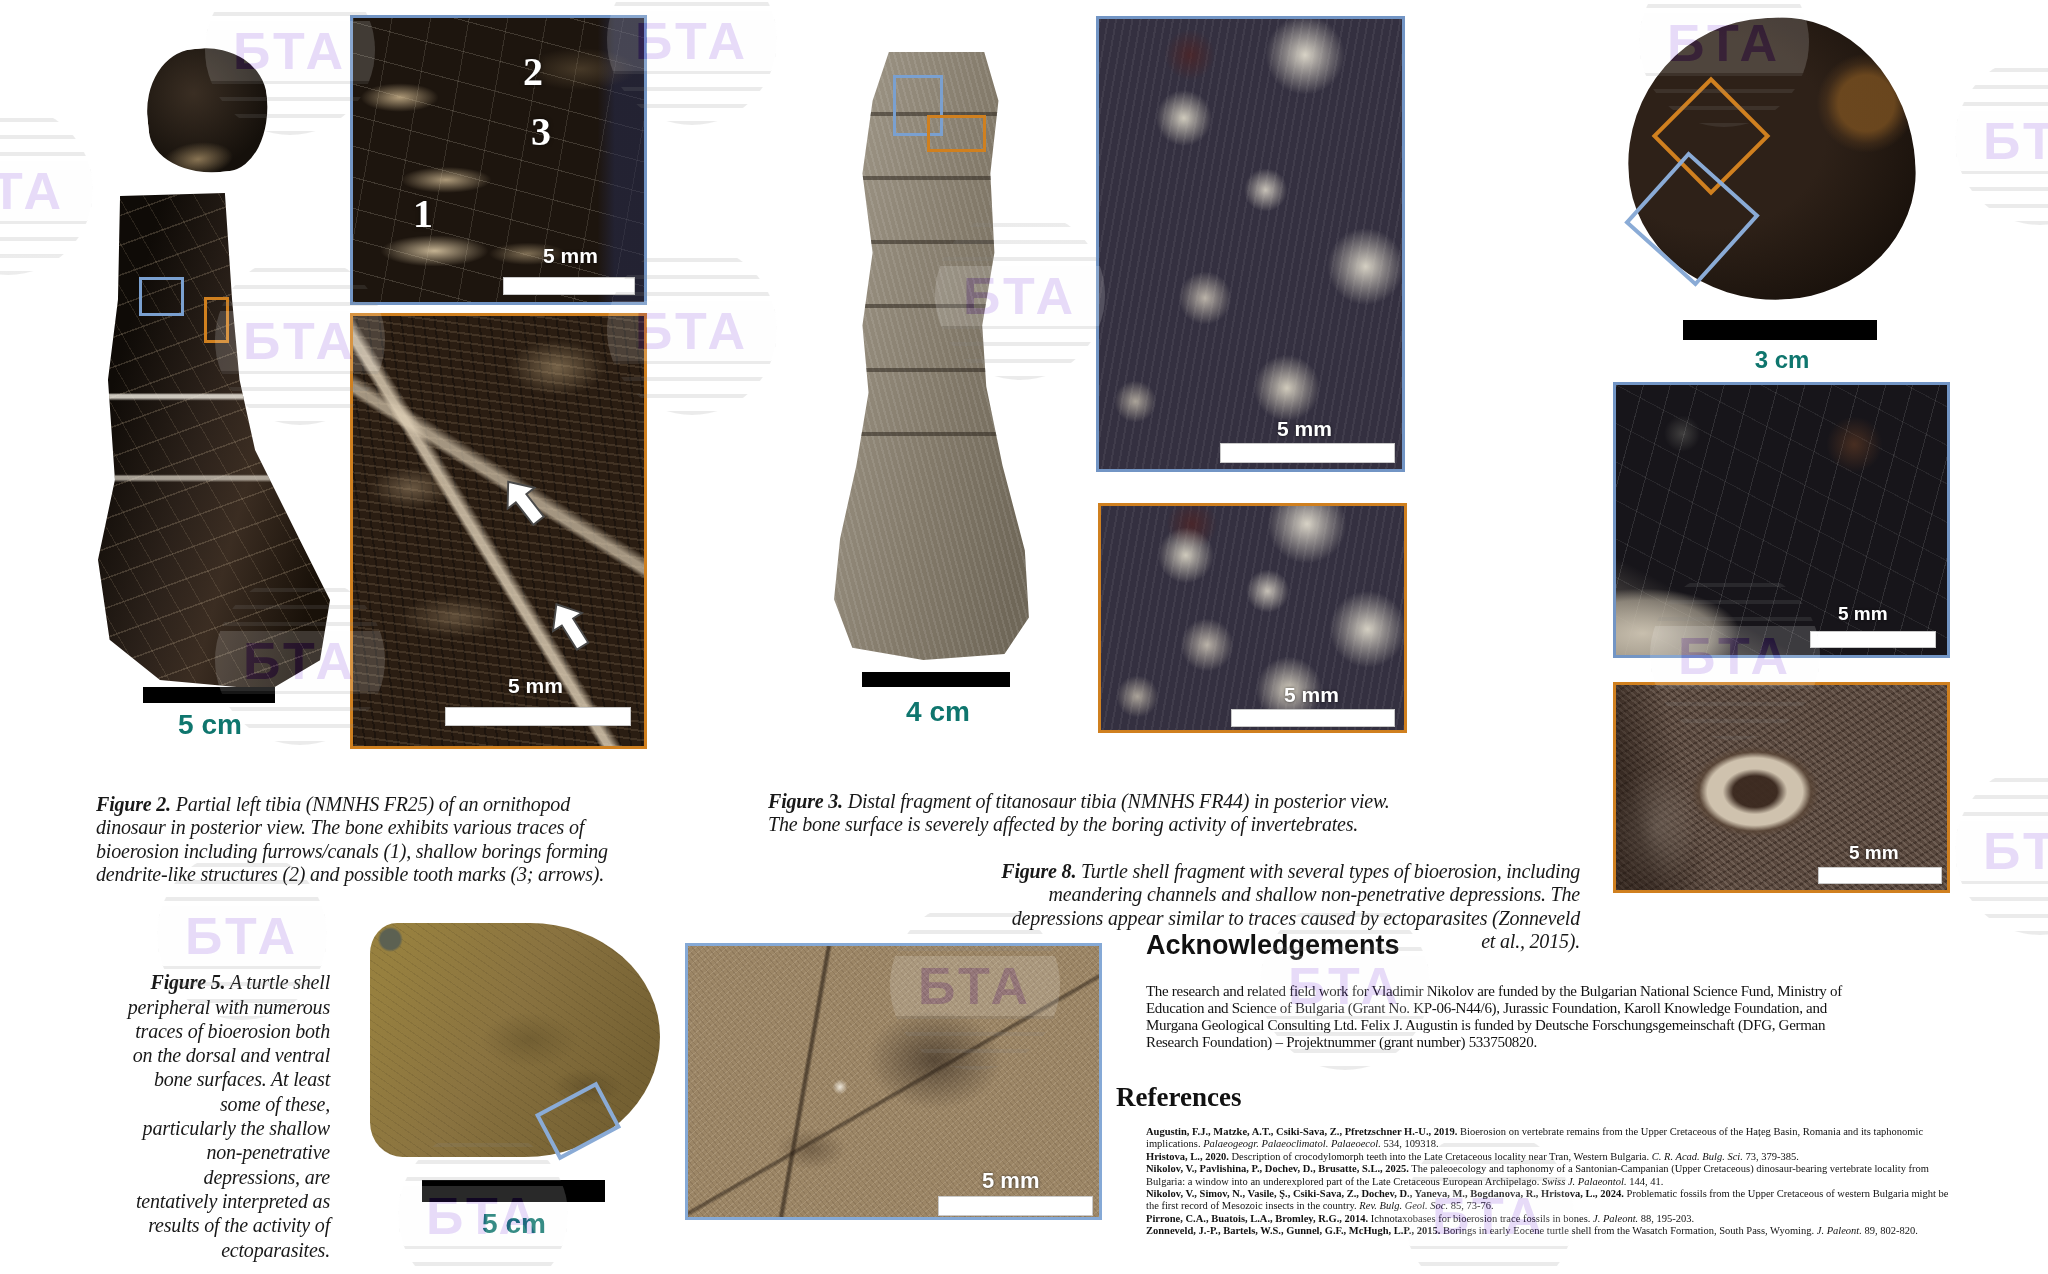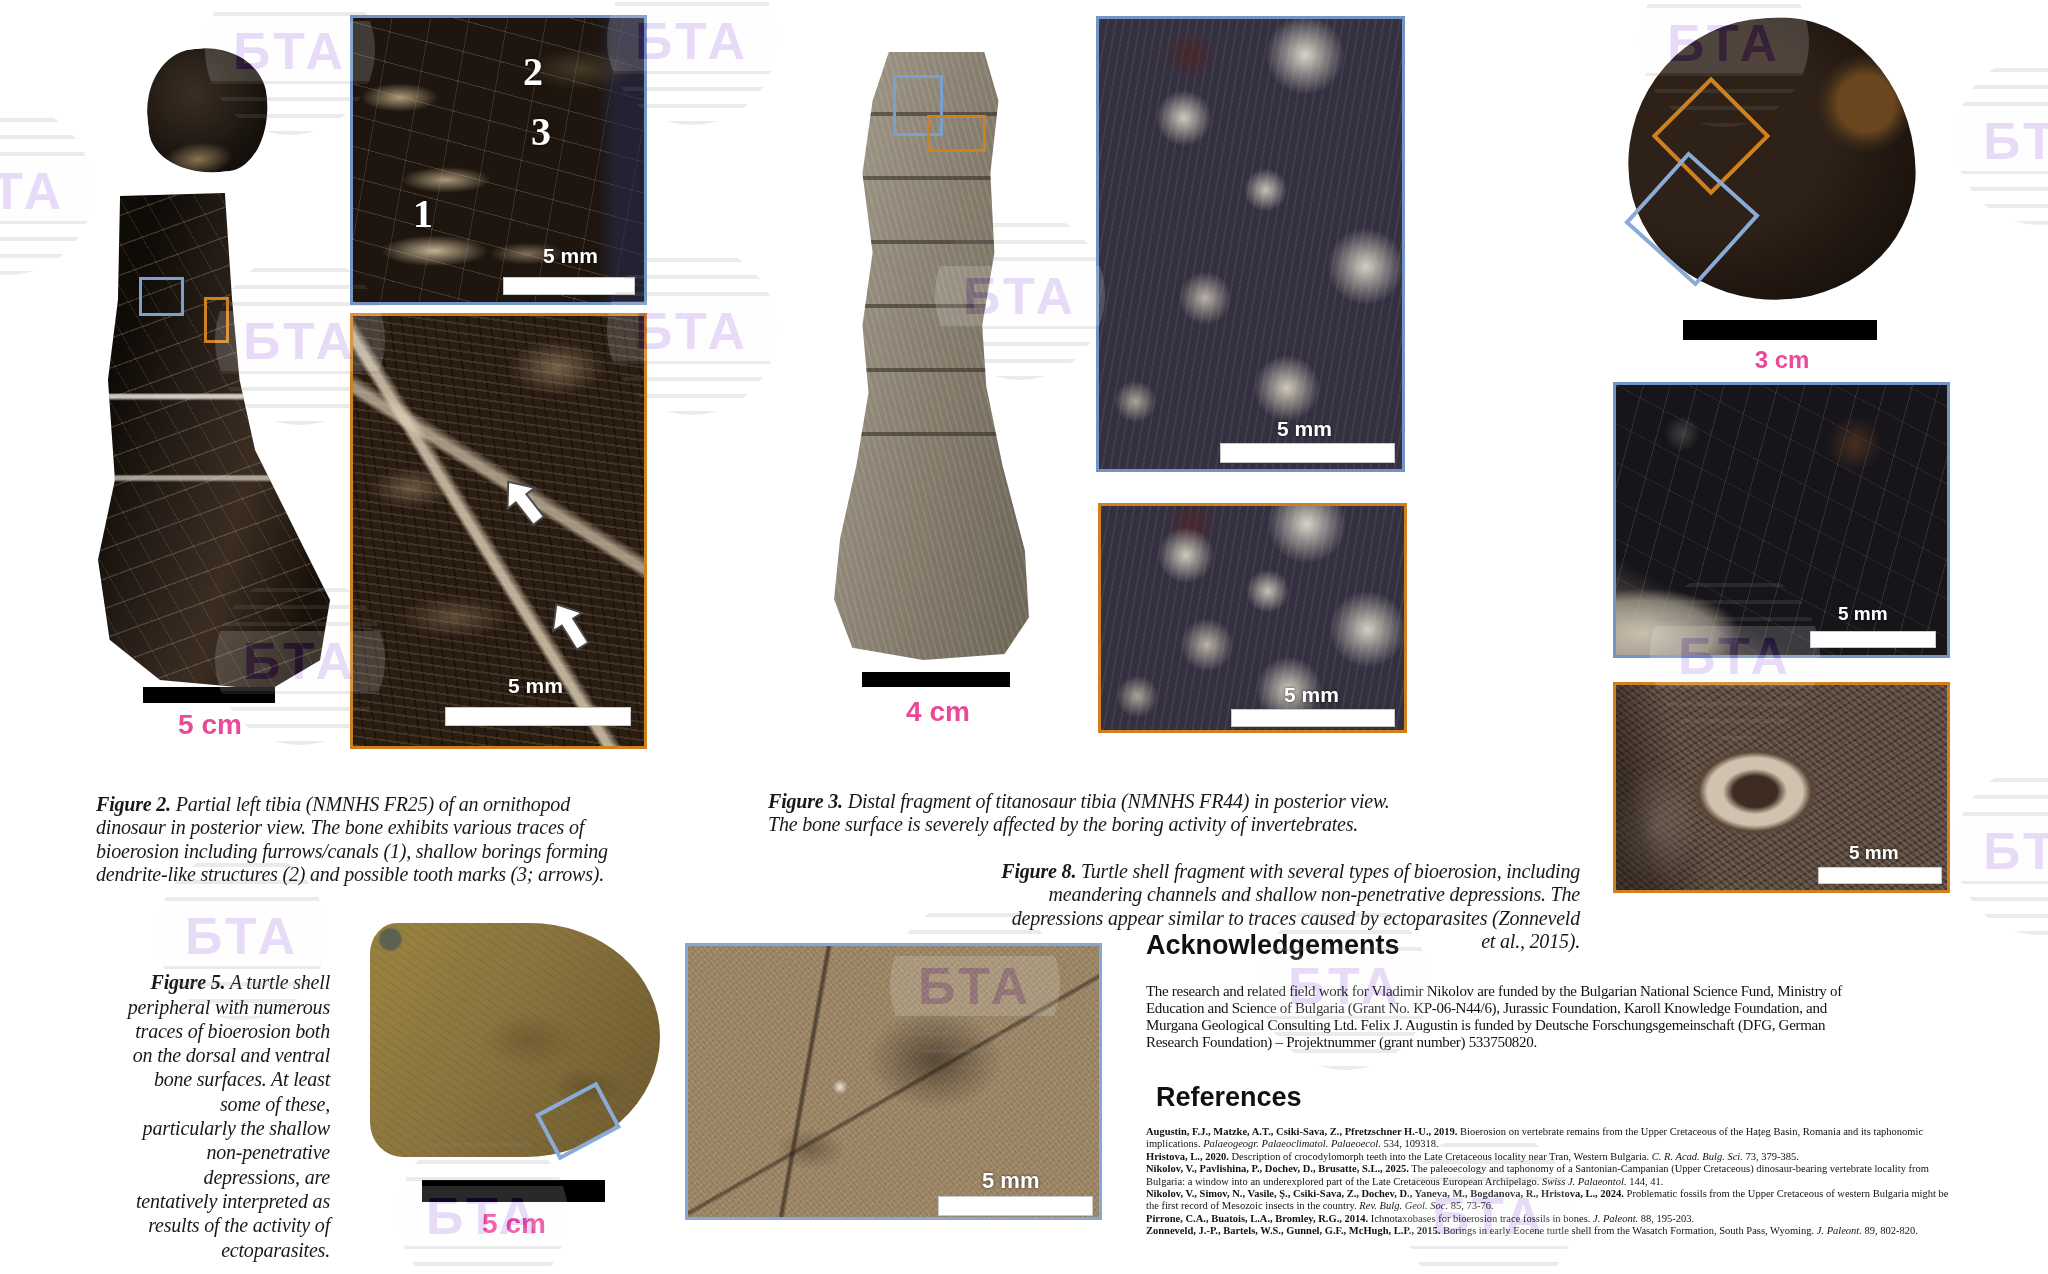--- a/index.html
+++ b/index.html
@@ -65,21 +65,21 @@
      linear-gradient(150deg,transparent 52%,rgba(30,20,12,.45) 52.4%,rgba(30,20,12,.45) 52.8%,transparent 53.4%),
      repeating-linear-gradient(50deg,rgba(60,40,25,.14) 0 1px,transparent 1px 4px),
      repeating-linear-gradient(-40deg,rgba(255,240,220,.12) 0 1px,transparent 1px 5px);}
   
   .fossil{position:absolute;}
   .roi{position:absolute;z-index:5;}
   
   .sb-black{position:absolute;background:#000;z-index:4;}
   .sb-white{position:absolute;background:#fff;border:1px solid #c9c9c9;z-index:4;}
   .cm-label{position:absolute;font-family:"Liberation Sans",sans-serif;font-weight:bold;
-      color:#ec4899;text-align:center;z-index:4;}
+      color:#0f766e;text-align:center;z-index:4;}
   .mm-label{position:absolute;font-family:"Liberation Sans",sans-serif;font-weight:bold;
       color:#fff;z-index:4;text-shadow:0 0 3px rgba(0,0,0,.7);}
   .num-label{position:absolute;color:#fff;font-weight:bold;font-size:40px;z-index:4;
       font-family:"Liberation Serif",serif;text-shadow:0 0 4px rgba(0,0,0,.6);}
   
   .caption{position:absolute;font-style:italic;color:#181818;font-size:20px;
       line-height:23.5px;white-space:pre-line;letter-spacing:-.2px;z-index:4;}
   .caption .figlabel{font-weight:bold;}
   .heading{position:absolute;font-family:"Liberation Sans",sans-serif;font-weight:bold;
       font-size:27px;color:#111;z-index:4;}
@@ -227,21 +227,21 @@
   <div class="mm-label" style="left:294px;top:222px;font-size:22px;">5 mm</div>
   <div class="sb-white" style="left:250px;top:250px;width:153px;height:18px;"></div>
 </div>
 
 <div class="heading" style="left:1146px;top:930px;">Acknowledgements</div>
 <div class="ackbody" style="left:1146px;top:983px;width:820px;">The research and related field work for Vladimir Nikolov are funded by the Bulgarian National Science Fund, Ministry of
 Education and Science of Bulgaria (Grant No. KP-06-N44/6), Jurassic Foundation, Karoll Knowledge Foundation, and
 Murgana Geological Consulting Ltd. Felix J. Augustin is funded by Deutsche Forschungsgemeinschaft (DFG, German
 Research Foundation) – Projektnummer (grant number) 533750820.</div>
 
-<div class="heading" style="left:1156px;top:1082px;">References</div>
+<div class="heading" style="left:1116px;top:1082px;font-family:Liberation Serif, serif;">References</div>
 <div class="reflist" id="refs-list" style="left:1146px;top:1126px;width:806px;">
     <div><span class="b">Augustin, F.J., Matzke, A.T., Csiki-Sava, Z., Pfretzschner H.-U., 2019.</span><span class="n"> Bioerosion on vertebrate remains from the Upper Cretaceous of the Hațeg Basin, Romania and its taphonomic implications. </span><span class="i">Palaeogeogr. Palaeoclimatol. Palaeoecol.</span><span class="n"> 534, 109318.</span></div>
     <div><span class="b">Hristova, L., 2020.</span><span class="n"> Description of crocodylomorph teeth into the Late Cretaceous locality near Tran, Western Bulgaria. </span><span class="i">C. R. Acad. Bulg. Sci.</span><span class="n"> 73, 379-385.</span></div>
     <div><span class="b">Nikolov, V., Pavlishina, P., Dochev, D., Brusatte, S.L., 2025.</span><span class="n"> The paleoecology and taphonomy of a Santonian-Campanian (Upper Cretaceous) dinosaur-bearing vertebrate locality from Bulgaria: a window into an underexplored part of the Late Cretaceous European Archipelago. </span><span class="i">Swiss J. Palaeontol.</span><span class="n"> 144, 41.</span></div>
     <div><span class="b">Nikolov, V., Simov, N., Vasile, Ş., Csiki-Sava, Z., Dochev, D., Yaneva, M., Bogdanova, R., Hristova, L., 2024.</span><span class="n"> Problematic fossils from the Upper Cretaceous of western Bulgaria might be the first record of Mesozoic insects in the country. </span><span class="i">Rev. Bulg. Geol. Soc.</span><span class="n"> 85, 73-76.</span></div>
     <div><span class="b">Pirrone, C.A., Buatois, L.A., Bromley, R.G., 2014.</span><span class="n"> Ichnotaxobases for bioerosion trace fossils in bones. </span><span class="i">J. Paleont.</span><span class="n"> 88, 195-203.</span></div>
     <div><span class="b">Zonneveld, J.-P., Bartels, W.S., Gunnel, G.F., McHugh, L.P., 2015.</span><span class="n"> Borings in early Eocene turtle shell from the Wasatch Formation, South Pass, Wyoming. </span><span class="i">J. Paleont.</span><span class="n"> 89, 802-820.</span></div>
   </div>
 
 <div class="wm" style="left: 205px; top: -35px;">

